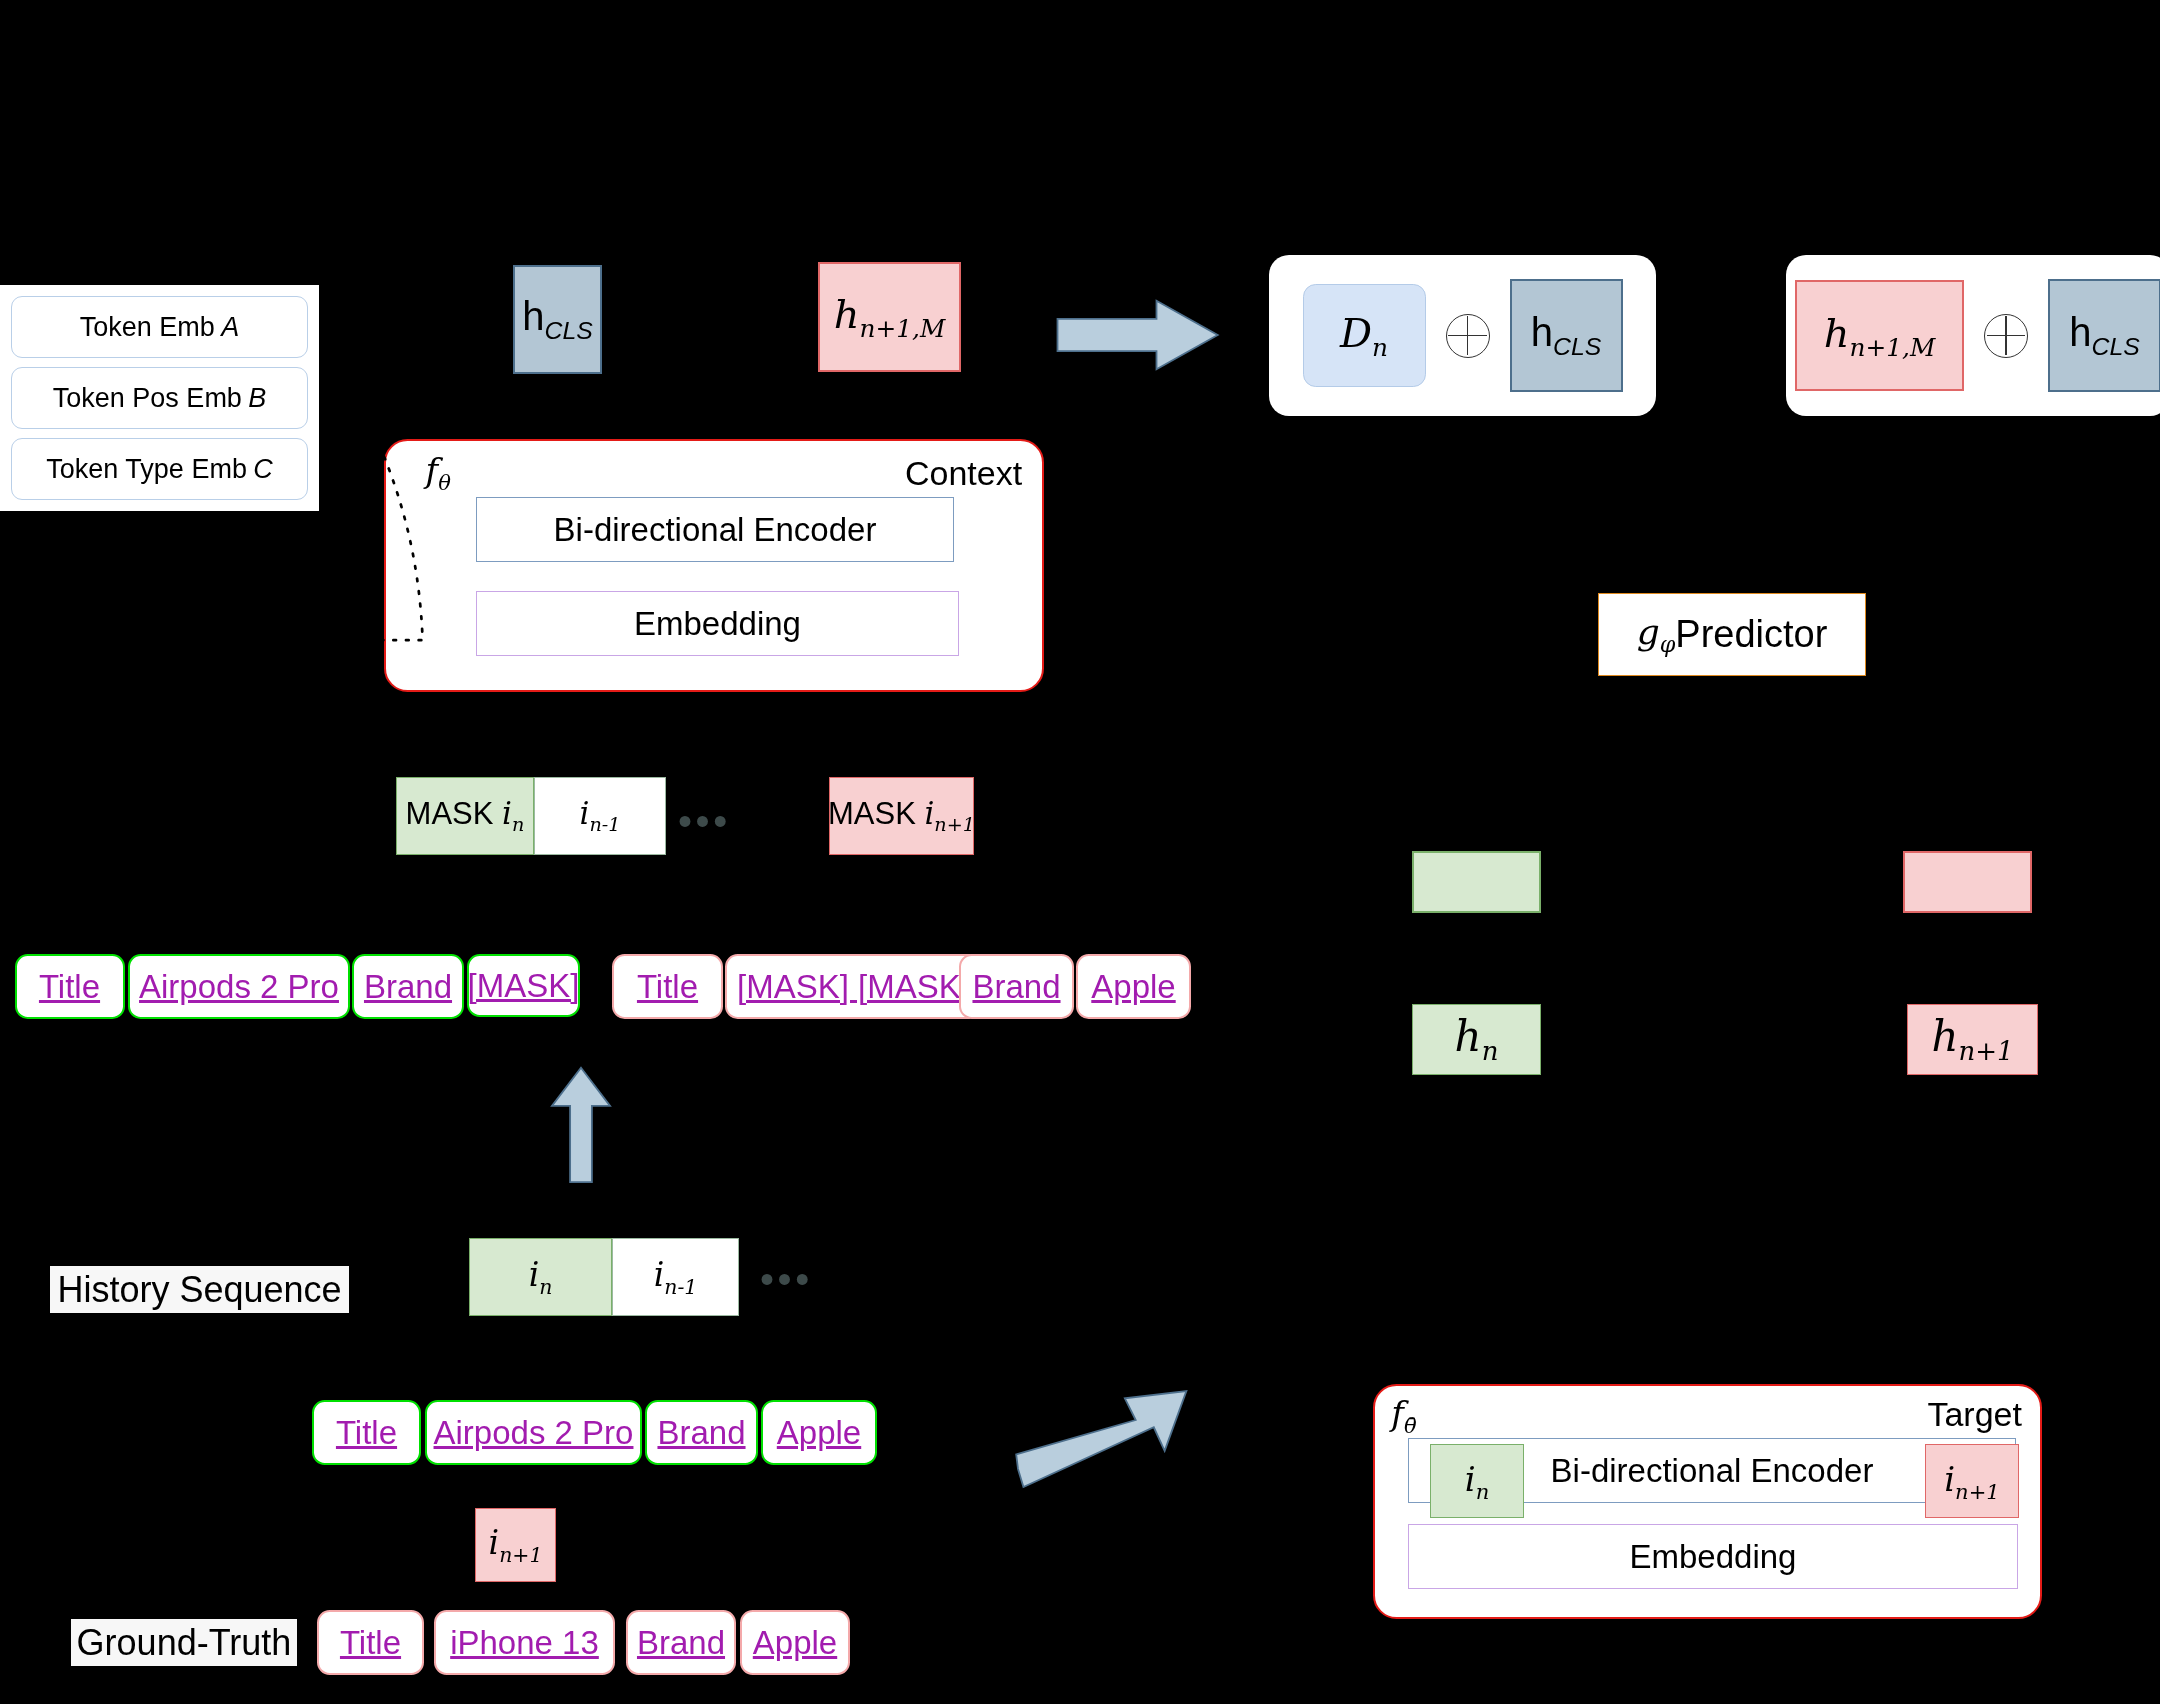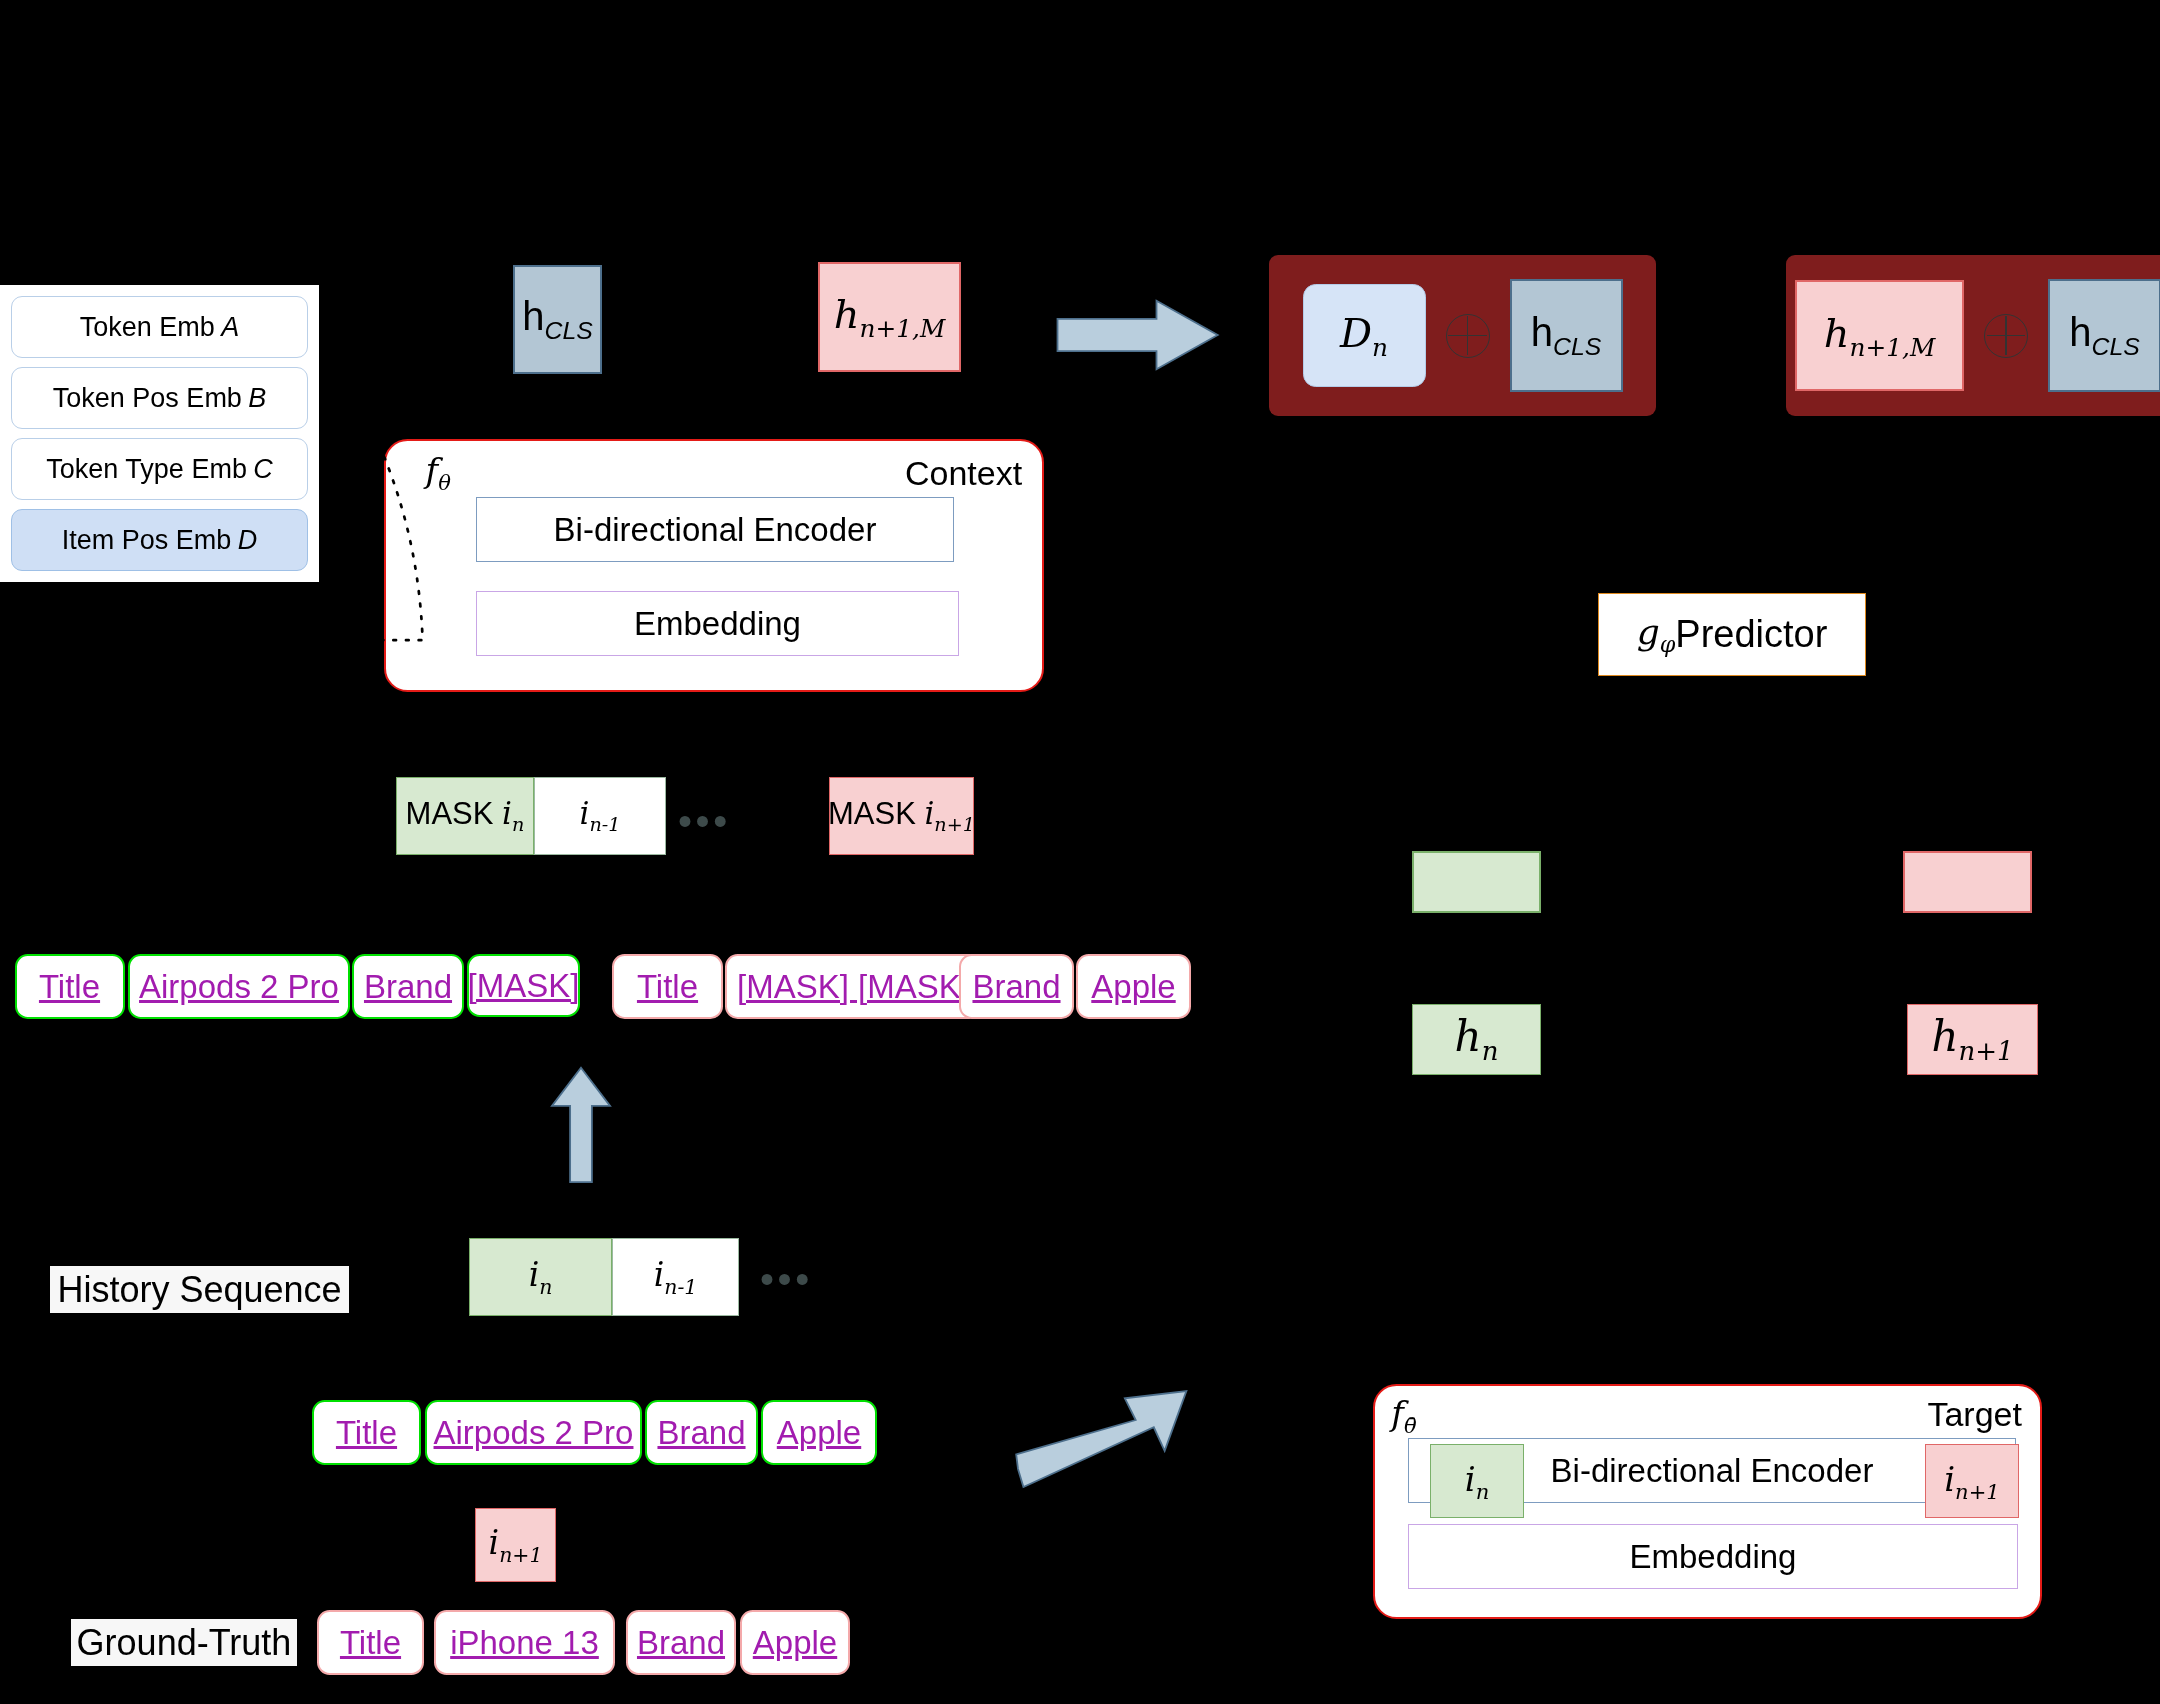--- a/index.html
+++ b/index.html
@@ -98,22 +98,22 @@
     white-space: nowrap;
   }
   .math {
     font-family: "DejaVu Serif", serif;
     font-style: italic;
   }
   .sub { font-size: 0.62em; vertical-align: sub; font-style: italic; }
 
   
   .pill {
-    background: #7f1d1d;
-    border-radius: 9px;
+    background: #ffffff;
+    border-radius: 20px;
     display: flex;
     align-items: center;
     justify-content: center;
     gap: 20px;
   }
   .oplus {
     width: 42px; height: 42px;
     border: 1.8px solid #333;
     border-radius: 50%;
     position: relative;
@@ -180,24 +180,20 @@
         <i>A</i>
     </div>
     <div class="legend-item">
       <span>Token Pos Emb </span>
         <i>B</i>
     </div>
     <div class="legend-item">
       <span>Token Type Emb </span>
         <i>C</i>
     </div>
-    <div class="legend-item hl">
-      <span>Item Pos Emb </span>
-        <i>D</i>
-    </div>
   </div>
 
   <div class="abs cell cell-blue" style="left:513px; top:265px; width:89px; height:109px; font-size:40px;">
     <span class="nomath"><span>h</span><span class="sub">CLS</span></span>
   </div>
 
   <div class="abs cell cell-pink" style="left:818px; top:262px; width:143px; height:110px; font-size:40px; border-style:double; border-width:2.7px;">
     <span class="math"><span>h</span><span class="sub">n+1,M</span></span>
   </div>
 

